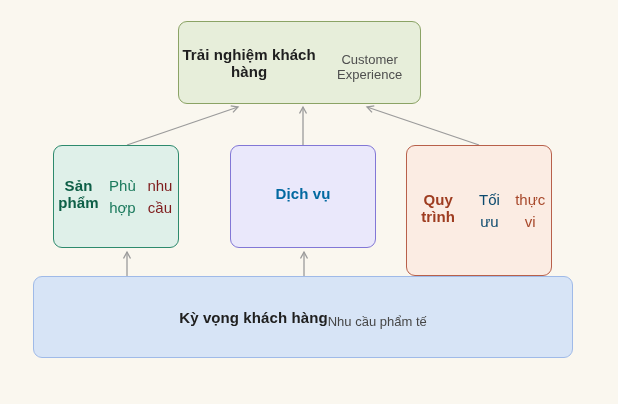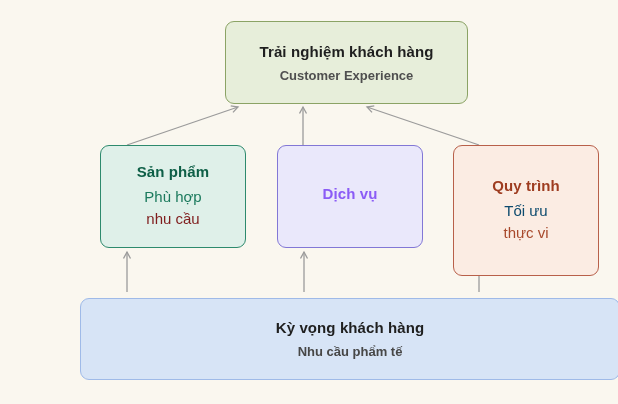--- a/index.html
+++ b/index.html
@@ -20,41 +20,39 @@
     width: 618px;
     height: 404px;
     pointer-events: none;
   }
   .node {
     position: absolute;
     box-sizing: border-box;
     border: 1px solid transparent;
     border-radius: 9px;
     display: flex;
-    flex-direction: column;
+    flex-direction: row;
     align-items: center;
     justify-content: center;
     text-align: center;
-    margin-left: 47px;
   }
   .node-experience { left: 178px; top: 21px;  width: 243px; height: 83px; }
-  .node-product    { left: 53px;  top: 145px; width: 146px; height: 103px; }
+  .node-product    { left: 53px;  top: 145px; width: 126px; height: 103px; }
   .node-service    { left: 230px; top: 145px; width: 146px; height: 103px; }
   .node-process    { left: 406px; top: 145px; width: 146px; height: 131px; }
-  .node-expectation{ left: 33px;  top: 298px; width: 540px; height: 82px; }
+  .node-expectation{ left: 33px;  top: 276px; width: 540px; height: 82px; }
 
   .node-title {
     font-size: 15px;
     font-weight: 700;
     letter-spacing: 0.1px;
   }
   .node-subtitle {
     font-size: 13px;
     margin-top: 8px;
-    font-weight: bold;
   }
   .node-line {
     font-size: 15px;
     line-height: 22px;
   }
   .mid-title {
     margin-bottom: 6px;
   }
 </style>
 </head>
@@ -81,21 +79,21 @@
     <div class="node-subtitle" style="color: rgb(79, 79, 79);">Customer Experience</div>
   </div>
 
   <div class="node node-product" style="background-color: rgb(223, 240, 233); border-color: rgb(45, 138, 109);">
     <div class="node-title mid-title" style="color: rgb(14, 95, 71);">Sản phẩm</div>
     <div class="node-line" style="color: rgb(27, 122, 93);">Phù hợp</div>
     <div class="node-line" style="color: #7f1d1d;">nhu cầu</div>
   </div>
 
   <div class="node node-service" style="background-color: rgb(234, 232, 251); border-color: rgb(130, 119, 214);">
-    <div class="node-title mid-title" style="color: #8b5cf6;">Dịch vụ</div>
+    <div class="node-title mid-title" style="color: #0369a1;">Dịch vụ</div>
   </div>
 
   <div class="node node-process" style="background-color: rgb(251, 236, 227); border-color: rgb(184, 96, 74);">
     <div class="node-title mid-title" style="color: rgb(158, 60, 32);">Quy trình</div>
     <div class="node-line" style="color: #0c4a6e;">Tối ưu</div>
     <div class="node-line" style="color: rgb(168, 73, 44);">thực vi</div>
   </div>
 
   <div class="node node-expectation" style="background-color: rgb(215, 228, 246); border-color: rgb(159, 186, 232);">
     <div class="node-title" style="color: rgb(31, 31, 31);">Kỳ vọng khách hàng</div>

